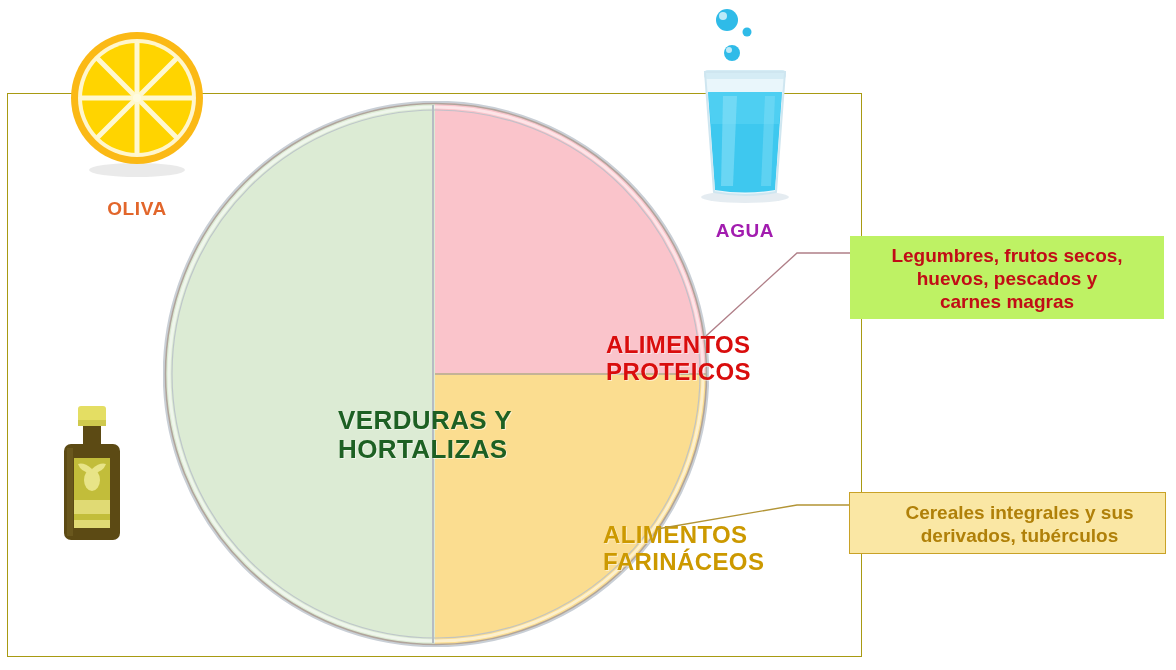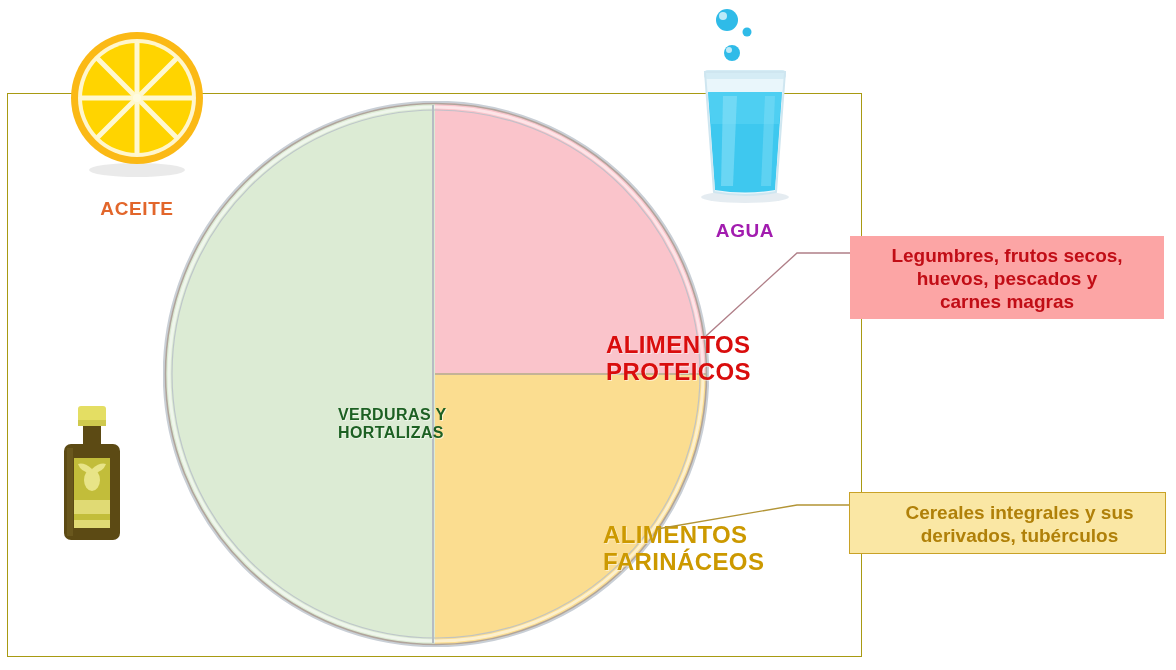--- a/index.html
+++ b/index.html
@@ -44,21 +44,21 @@
     position: absolute;
     font-weight: bold;
     line-height: 1.12;
     letter-spacing: 0.4px;
     white-space: pre-line;
   }
   #label-verduras {
     left: 175px;
     top: 305px;
     width: 250px;
-    font-size: 16px;
+    font-size: 26px;
     color: #1d6023;
     text-shadow: 1px 1px 0 rgba(255,255,255,0.55);
   }
   #label-proteicos {
     left: 443px;
     top: 231px;
     width: 250px;
     font-size: 24px;
     color: #d90d0d;
     text-shadow: 1px 1px 0 rgba(255,255,255,0.5);
@@ -102,21 +102,21 @@
     font-weight: bold;
     text-align: center;
     line-height: 1.22;
     white-space: pre-line;
   }
   #callout-proteicos {
     left: 850px;
     top: 236px;
     width: 314px;
     height: 83px;
-    background: #fca5a5;
+    background: #bef264;
     color: #c10d16;
     font-size: 19px;
     padding-top: 8px;
   }
   #callout-farinaceos {
     left: 849px;
     top: 492px;
     width: 317px;
     height: 62px;
     background: #fae7a4;
@@ -195,21 +195,21 @@
         <line x1="75" y1="80" x2="114" y2="41"></line>
         <line x1="75" y1="80" x2="130" y2="80"></line>
         <line x1="75" y1="80" x2="114" y2="119"></line>
         <line x1="75" y1="80" x2="75" y2="135"></line>
         <line x1="75" y1="80" x2="36" y2="119"></line>
         <line x1="75" y1="80" x2="20" y2="80"></line>
         <line x1="75" y1="80" x2="36" y2="41"></line>
       </g>
       <circle cx="75" cy="80" r="4" fill="#fffbe0"></circle>
     </svg>
-    <div class="icon-caption">ACEITE</div>
+    <div class="icon-caption">OLIVA</div>
   </div>
 
   <div class="icon-group" id="group-agua">
     <svg width="132" height="200" viewBox="0 0 132 200" xmlns="http://www.w3.org/2000/svg">
       <ellipse cx="66" cy="193" rx="44" ry="6" fill="#dfe7ee" opacity="0.8"></ellipse>
 
       <circle cx="48" cy="16" r="11" fill="#2fbbe8"></circle>
       <circle cx="44" cy="12" r="4" fill="#bdeaf8"></circle>
       <circle cx="68" cy="28" r="4.5" fill="#2fbbe8"></circle>
       <circle cx="53" cy="49" r="8" fill="#2fbbe8"></circle>

